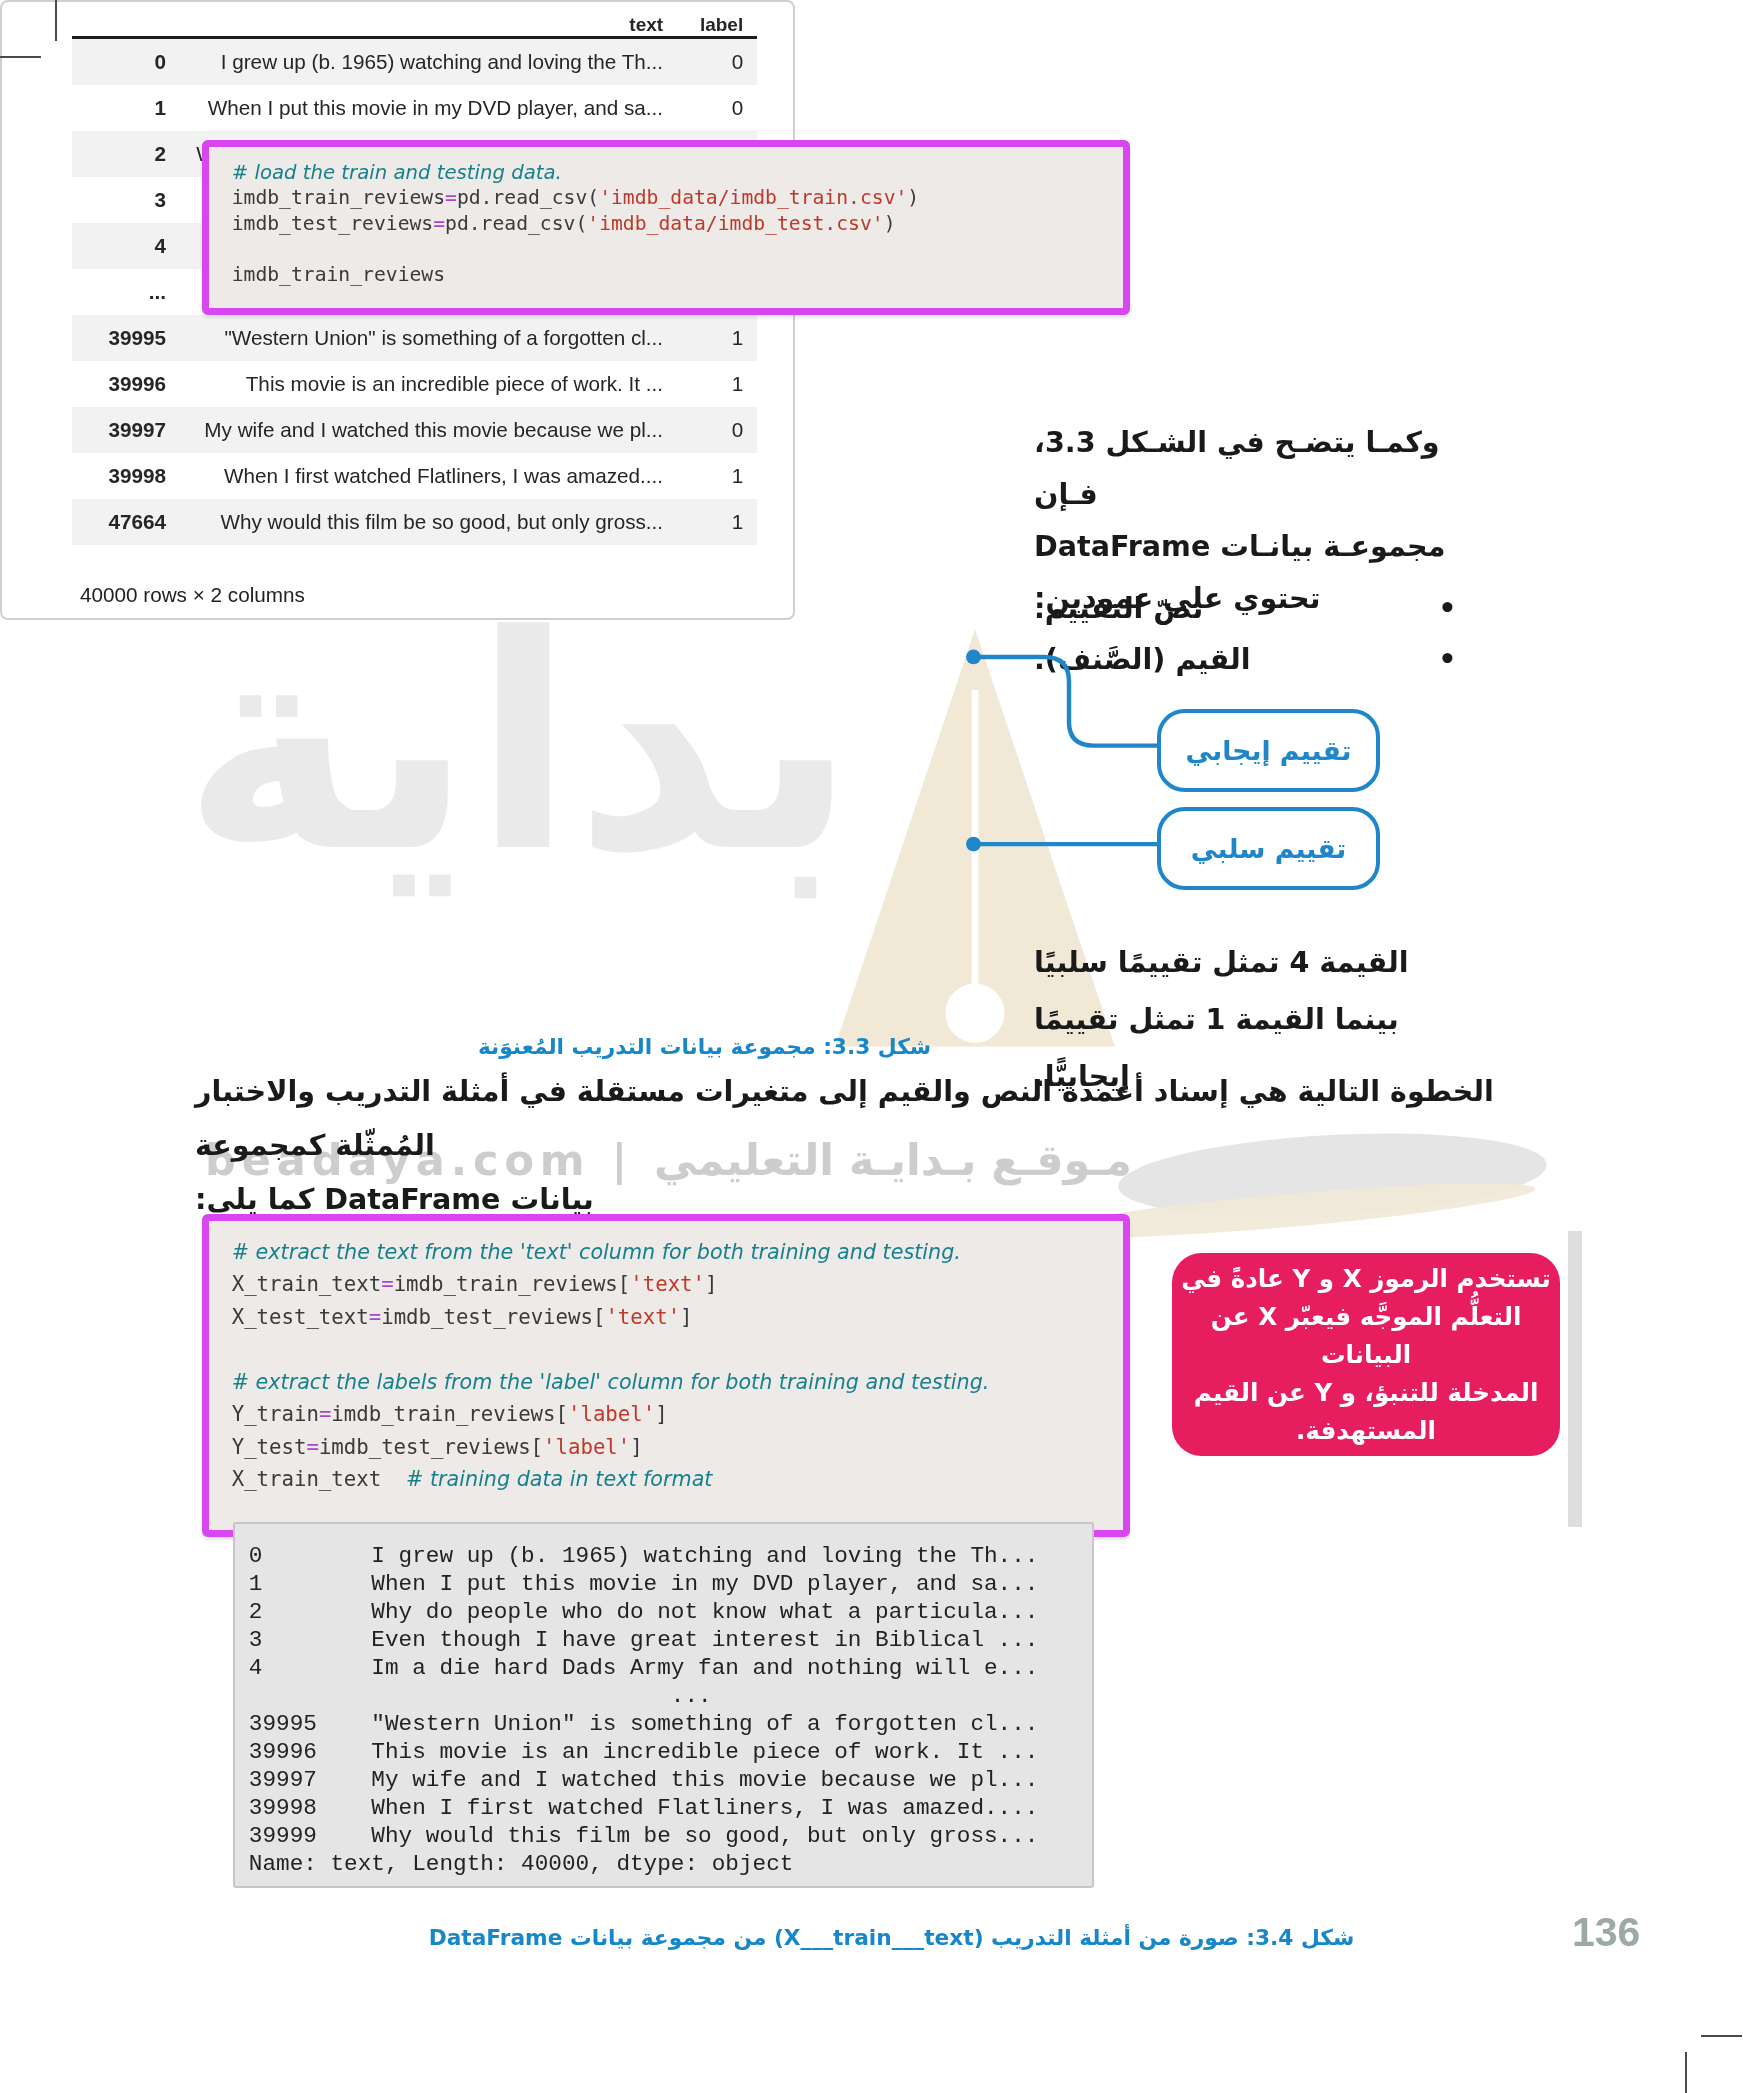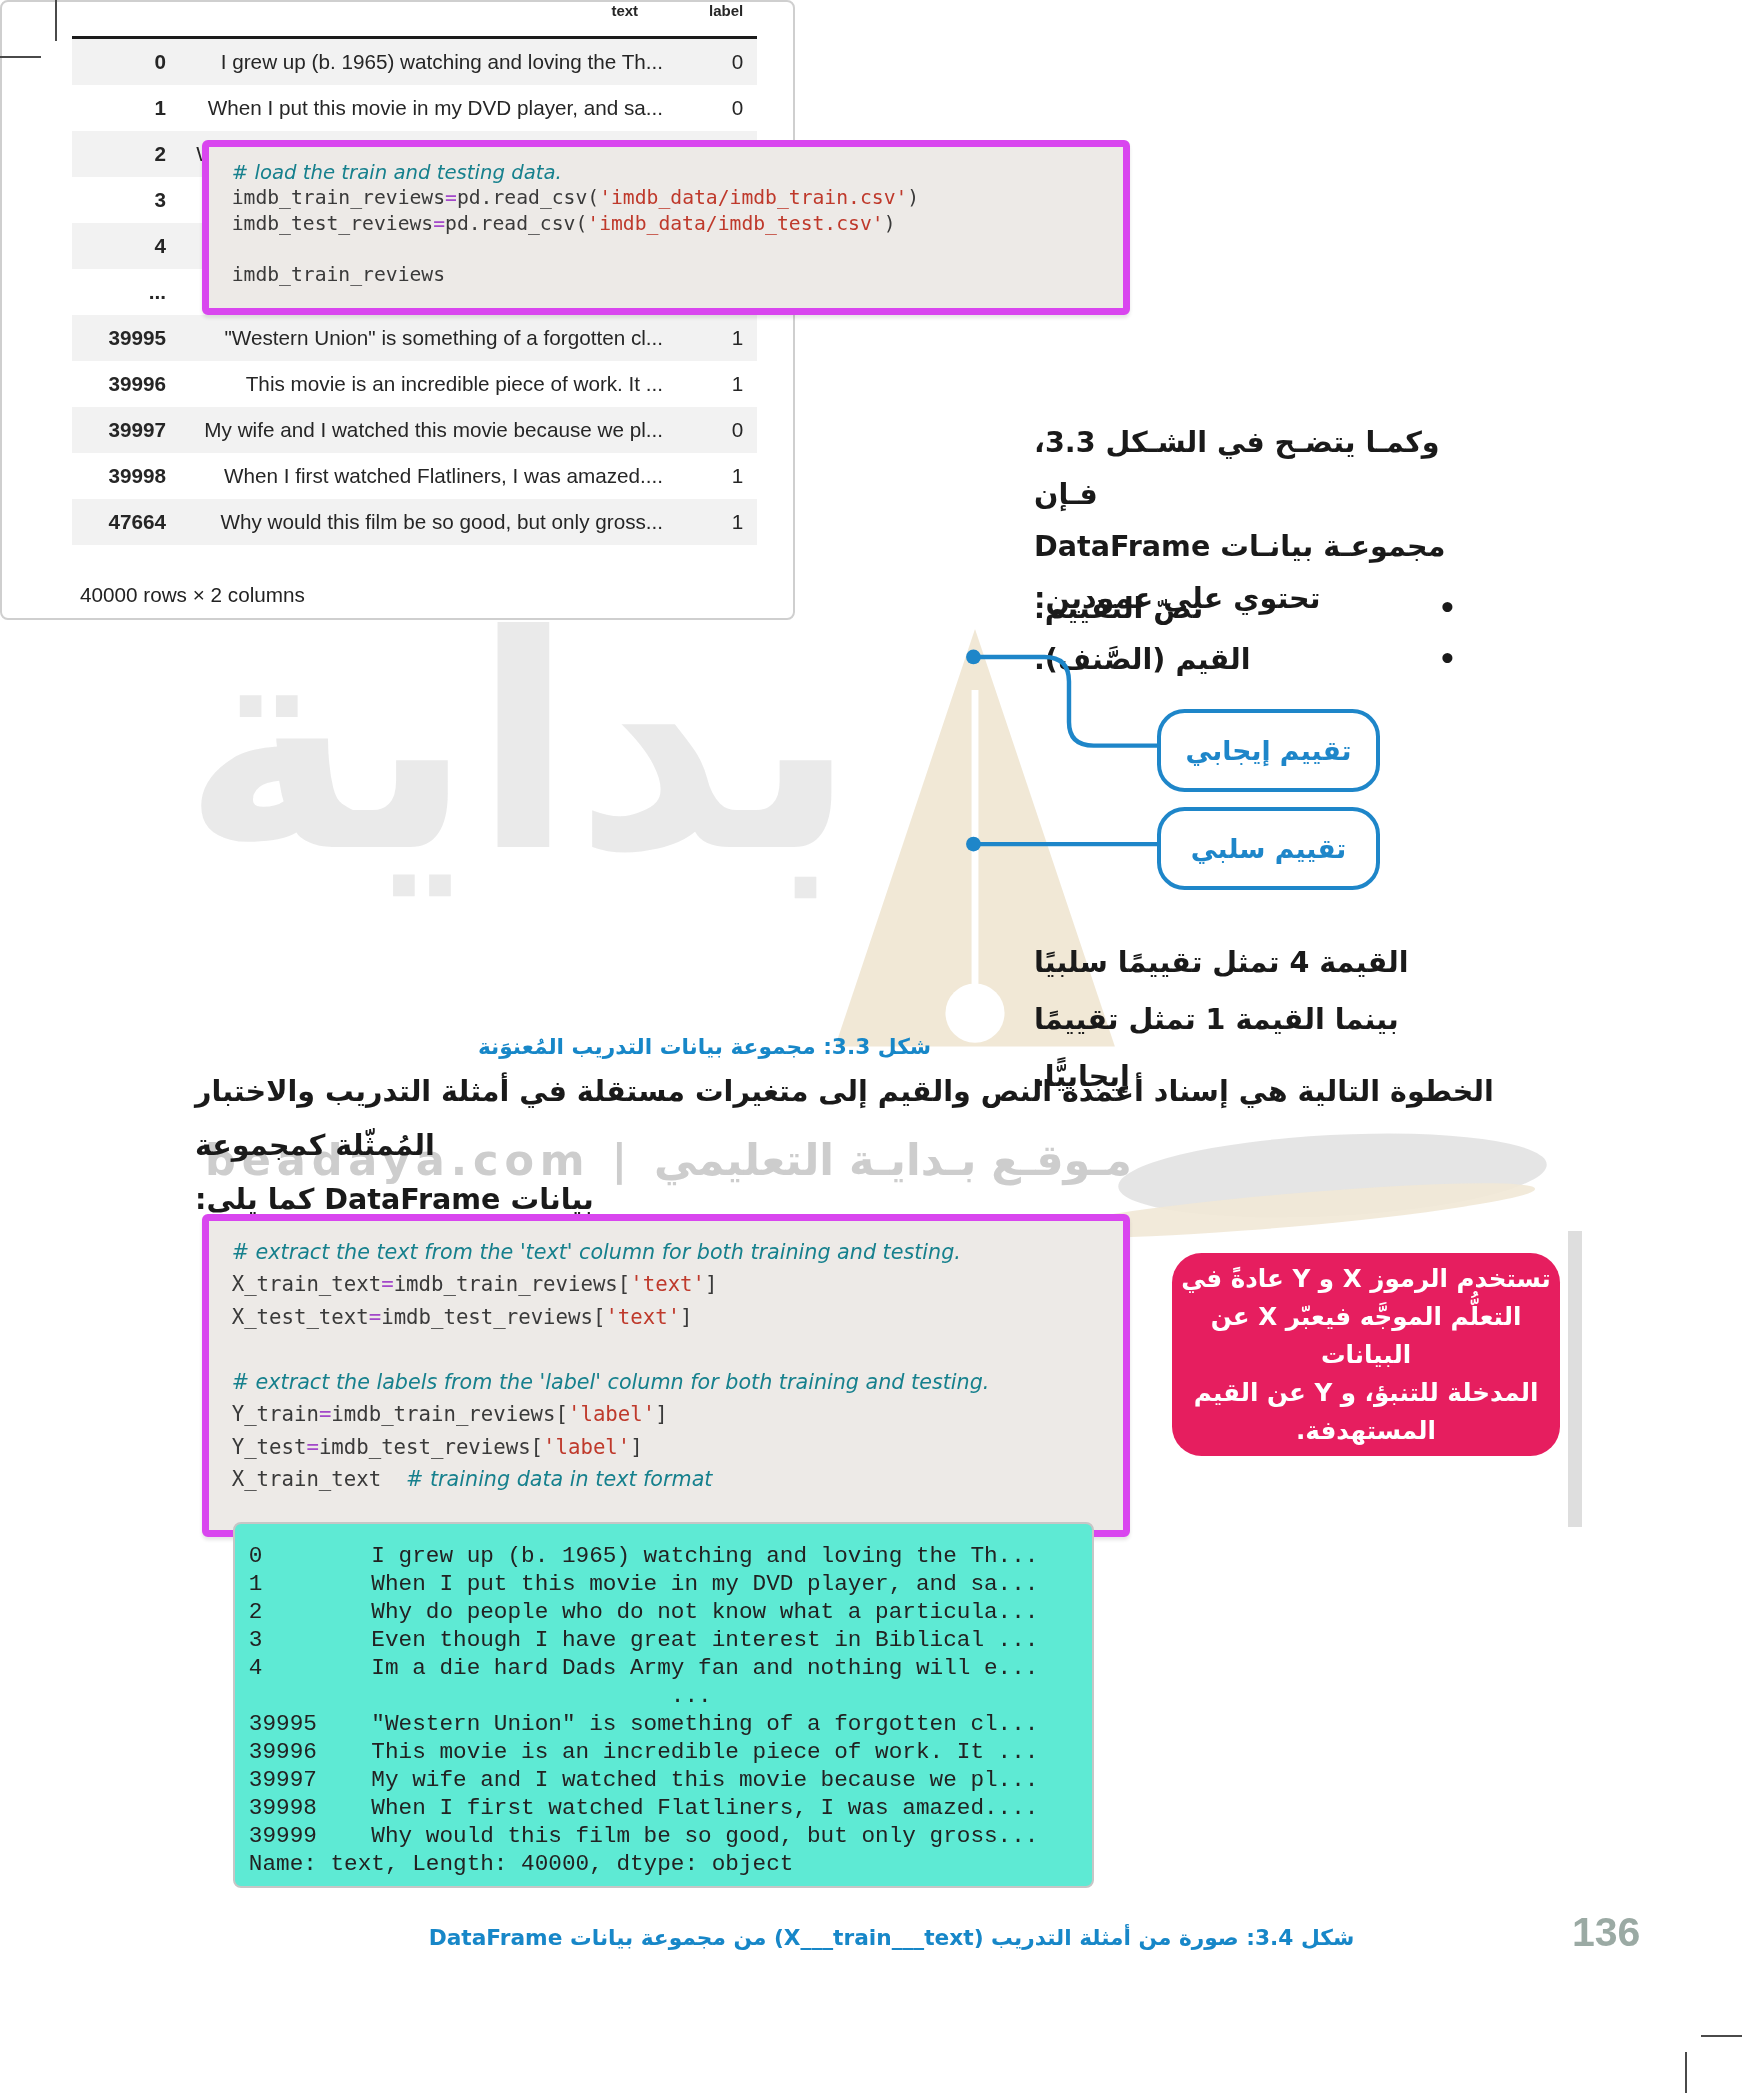--- a/index.html
+++ b/index.html
@@ -33,22 +33,22 @@
   .code-line{white-space:pre;}
   .tok-plain{color:#3a3a3a;}
   .tok-op{color:#a348c9;}
   .tok-string{color:#bf392b;}
   .tok-comment{color:#16808d;font-style:italic;font-family:"DejaVu Sans",sans-serif;}
 
   
   #fig33{left:233px;top:412px;width:791px;height:616px;background:#fff;border:2px solid #cfcfcf;
          border-radius:7.9px;z-index:1;font-family:"Liberation Sans","DejaVu Sans",sans-serif;color:#262626;}
   .df-table{position:absolute;left:72px;top:2px;width:685px;}
-  .df-header{display:flex;height:34px;align-items:flex-start;border-bottom:3px solid #1b1b1b;
-             font-weight:bold;font-size:15px;gap:25px;}
+  .df-header{display:flex;height:34px;align-items:flex-end;border-bottom:3px solid #1b1b1b;
+             font-weight:bold;font-size:19px;}
   .df-row{display:flex;height:46px;align-items:center;font-size:20.7px;}
   .df-row.shaded{background:#f2f2f2;}
   .df-idx{width:94px;text-align:right;font-weight:bold;}
   .df-text{flex:1;text-align:right;padding-right:9.9px;}
   .df-label{width:84px;text-align:right;padding-right:13.8px;box-sizing:border-box;}
   .df-footer{position:absolute;left:80px;top:583px;font-size:20.7px;color:#222;}
 
   
   #connector-svg{position:absolute;left:0;top:0;width:1744px;height:2093px;z-index:3;pointer-events:none;}
 
@@ -73,22 +73,22 @@
                font-size:21.7px;z-index:2;}
   #caption33{left:409px;top:1034px;width:591px;}
   #caption34{left:202px;top:1925px;width:1379px;}
 
   
   #pink-note{position:absolute;left:1172px;top:1253px;width:388px;height:203px;background:#e61e5f;
              border-radius:29.6px;z-index:2;display:flex;flex-direction:column;justify-content:center;
              direction:rtl;text-align:center;color:#fff;font-weight:bold;font-size:24.6px;line-height:38px;}
 
   
-  #output{position:absolute;left:233px;top:1522px;width:861px;height:366px;background:#5eead4;
-          border:2px solid #c6c6c6;border-radius:8px;z-index:2;padding:17.7px 0 0 13.8px;box-sizing:border-box;
+  #output{position:absolute;left:233px;top:1522px;width:861px;height:366px;background:#e5e5e5;
+          border:2px solid #c6c6c6;border-radius:3px;z-index:2;padding:17.7px 0 0 13.8px;box-sizing:border-box;
           font-family:"Liberation Mono","DejaVu Sans Mono",monospace;font-size:22.7px;color:#222;}
   .out-line{white-space:pre;line-height:28px;}
 
   
   #page-number{position:absolute;left:1572px;top:1909px;font-size:41px;font-weight:bold;
                color:#9baaa4;z-index:2;font-family:"Liberation Sans","DejaVu Sans",sans-serif;}
 </style>
 </head>
 <body>
 

